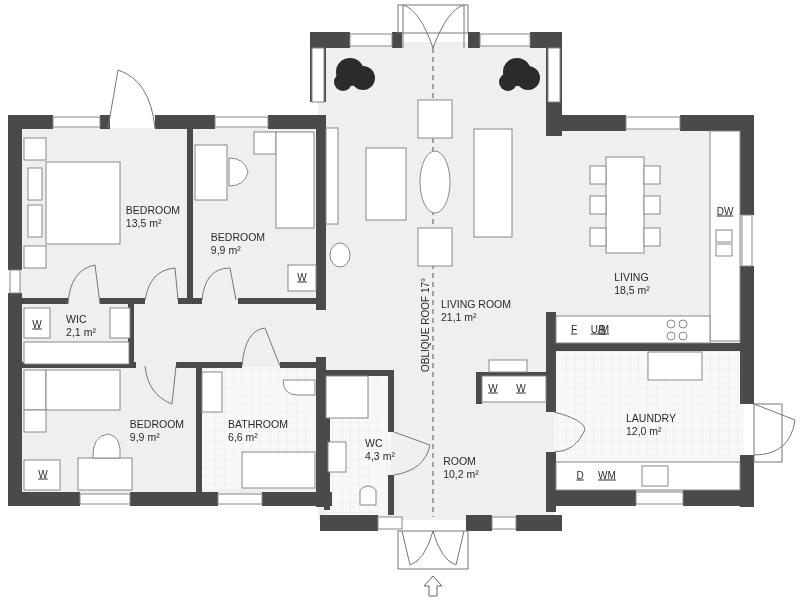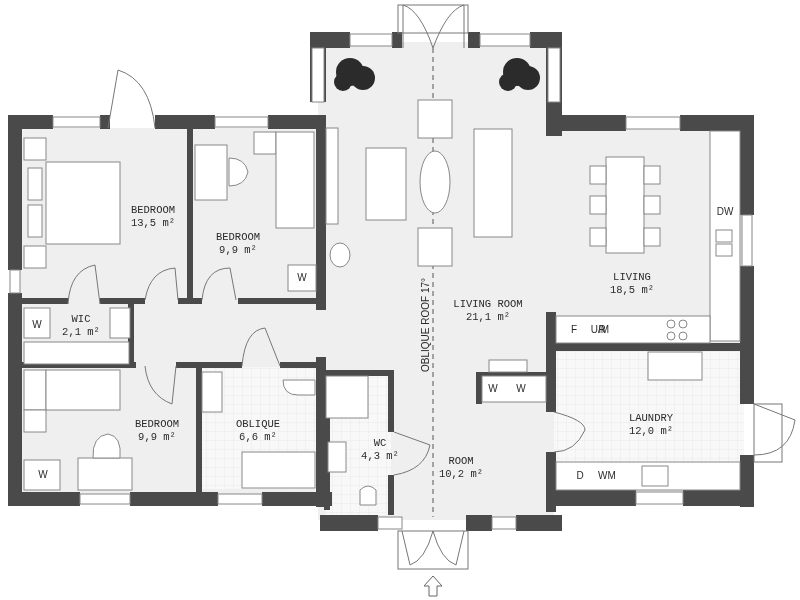--- a/index.html
+++ b/index.html
@@ -1,19 +1,19 @@
 <!DOCTYPE html>
 <html><head>
 <meta charset="utf-8">
 <style>
   html,body{margin:0;padding:0;background:#ffffff;}
   body{width:800px;height:600px;overflow:hidden;font-family:"Liberation Sans",sans-serif;}
   #plan{position:absolute;left:0;top:0;width:800px;height:600px;}
-  .lbl{position:absolute;text-align:center;font-size:10.5px;color:#2a2a2a;line-height:13px;transform:translateX(-50%);white-space:nowrap;font-family:Liberation Mono, monospace;}
-  .app{position:absolute;font-size:10px;color:#2a2a2a;transform:translate(-50%,-50%);}
+  .lbl{position:absolute;text-align:left;font-size:10.5px;color:#2a2a2a;line-height:13px;transform:translateX(-50%);white-space:nowrap;}
+  .app{position:absolute;font-size:10px;color:#2a2a2a;transform:translate(-50%,-50%);text-decoration:underline;}
   .roof{position:absolute;left:425px;top:325px;font-size:10px;color:#2a2a2a;transform:translate(-50%,-50%) rotate(-90deg);white-space:nowrap;}
 </style>
 </head>
 <body>
 
 <svg id="plan" viewBox="0 0 800 600" xmlns="http://www.w3.org/2000/svg">
 
   <g fill="#efefef">
     <rect x="18" y="128" width="300" height="370"></rect>
     <rect x="318" y="42" width="236" height="478"></rect>
@@ -211,28 +211,28 @@
     </div>
   <div class="lbl" style="left:81px;top:313px">
       <div>WIC</div>
       <div>2,1 m²</div>
     </div>
   <div class="lbl" style="left:157px;top:418px">
       <div>BEDROOM</div>
       <div>9,9 m²</div>
     </div>
   <div class="lbl" style="left:258px;top:418px">
-      <div>OBLIQUE</div>
+      <div>BATHROOM</div>
       <div>6,6 m²</div>
     </div>
   <div class="lbl" style="left:380px;top:437px">
       <div>WC</div>
       <div>4,3 m²</div>
     </div>
-  <div class="lbl" style="left:488px;top:298px">
+  <div class="lbl" style="left:476px;top:298px">
       <div>LIVING ROOM</div>
       <div>21,1 m²</div>
     </div>
   <div class="lbl" style="left:632px;top:271px">
       <div>LIVING</div>
       <div>18,5 m²</div>
     </div>
   <div class="lbl" style="left:461px;top:455px">
       <div>ROOM</div>
       <div>10,2 m²</div>

